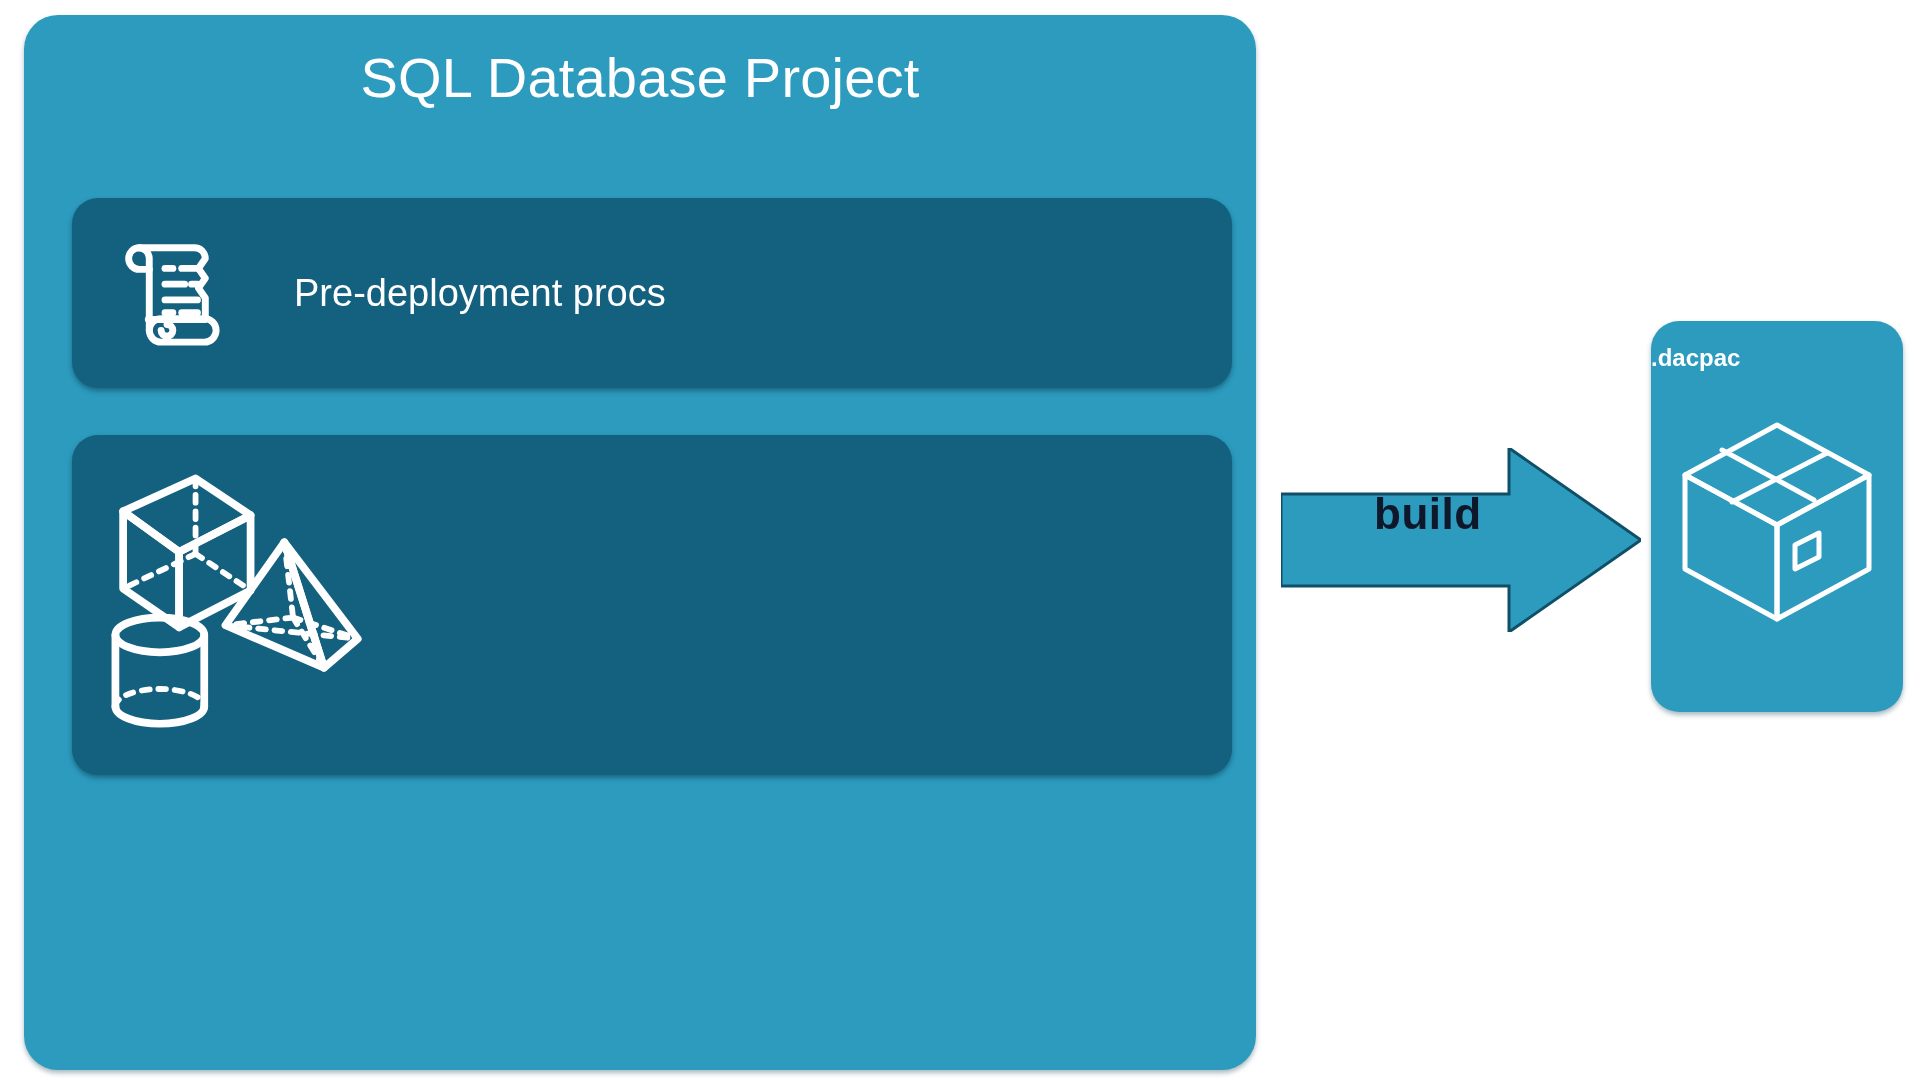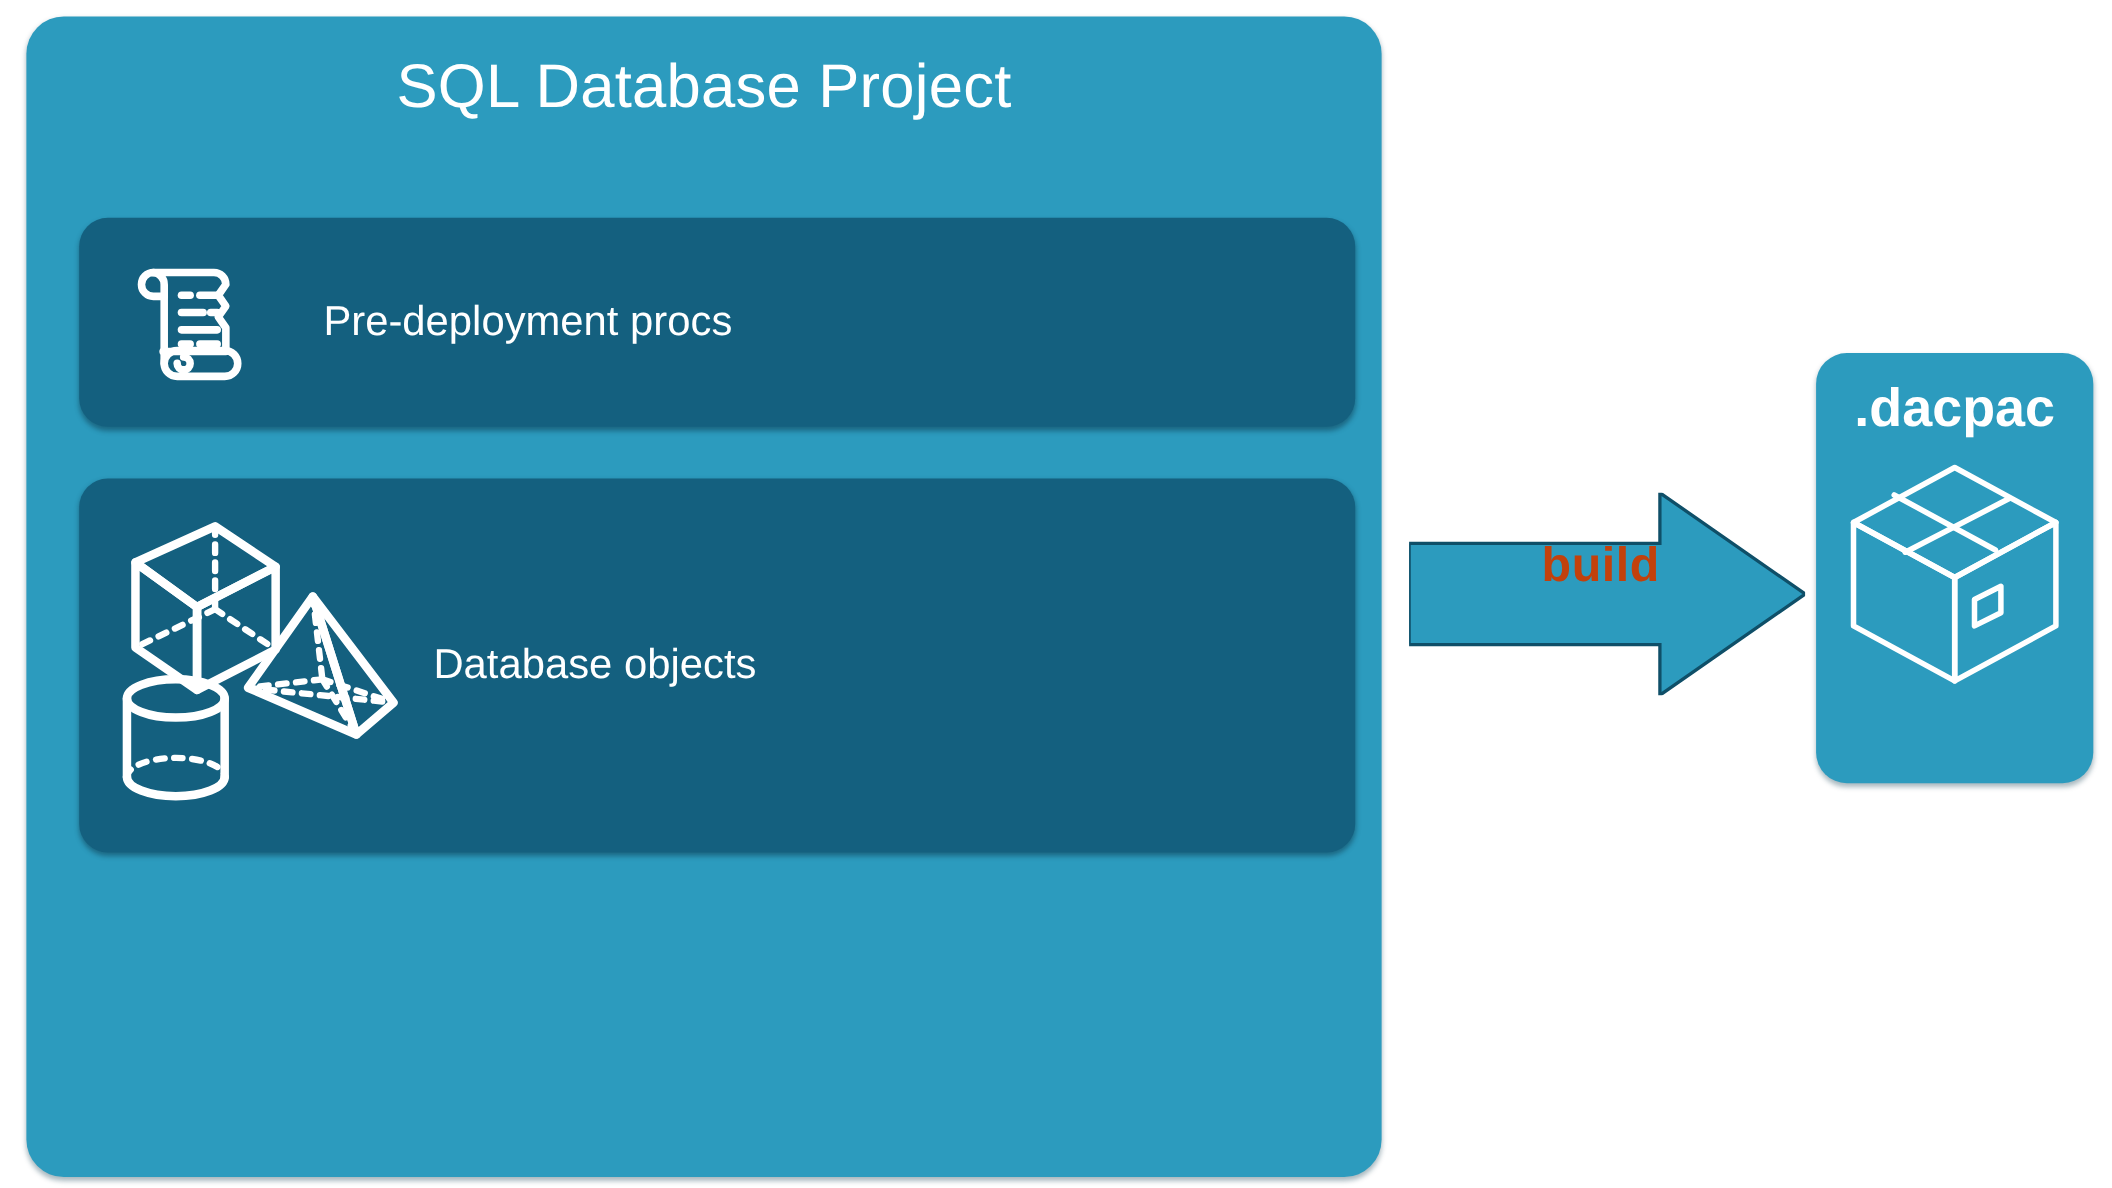--- a/index.html
+++ b/index.html
@@ -98,25 +98,25 @@
   .build-arrow {
     position: absolute;
     left: 1281px;
     top: 448px;
     width: 360px;
     height: 184px;
   }
   .build-arrow svg { display: block; }
   .build-label {
     position: absolute;
-    left: 1279px;
+    left: 1374px;
     top: 490px;
     width: 230px;
-    text-align: right;
-    color: #c2410c;
+    text-align: left;
+    color: #0f172a;
     font-size: 44px;
     font-weight: bold;
     letter-spacing: 0.5px;
     line-height: 1.1;
   }
 
   
   .dacpac-panel {
     position: absolute;
     left: 1651px;
@@ -126,23 +126,23 @@
     background: #2C9BBE;
     border-radius: 28px;
     box-shadow: 0 3px 5px rgba(10,55,75,0.35);
     box-sizing: border-box;
   }
   .dacpac-title {
     position: absolute;
     left: 0;
     top: 24px;
     width: 252px;
-    text-align: center;
+    text-align: left;
     color: #ffffff;
-    font-size: 49px;
+    font-size: 24px;
     font-weight: bold;
     line-height: 1.1;
     white-space: nowrap;
   }
   .dacpac-icon {
     position: absolute;
     left: 50%;
     top: 96px;
     transform: translateX(-50%);
     width: 200px;
@@ -217,21 +217,20 @@
           <g>
             <ellipse cx="68" cy="176" rx="46" ry="18"></ellipse>
             <path d="M22 176 L22 250"></path>
             <path d="M114 176 L114 250"></path>
             <path d="M22 250 a46 18 0 0 0 92 0"></path>
             <path d="M22 250 a46 18 0 0 1 92 0" stroke-dasharray="8 9" stroke-width="6"></path>
           </g>
         </svg>
       </span>
       <div class="card-label">
-        <div>Database objects</div>
       </div>
     </div>
 
 
   </div>
 
   <div class="build-arrow">
     <svg viewBox="0 0 360 184" width="360" height="184">
       <polygon points="0,46 228,46 228,0 360,92 228,184 228,138 0,138" fill="#2C9BBE" stroke="#0F4F68" stroke-width="3"></polygon>
     </svg>

